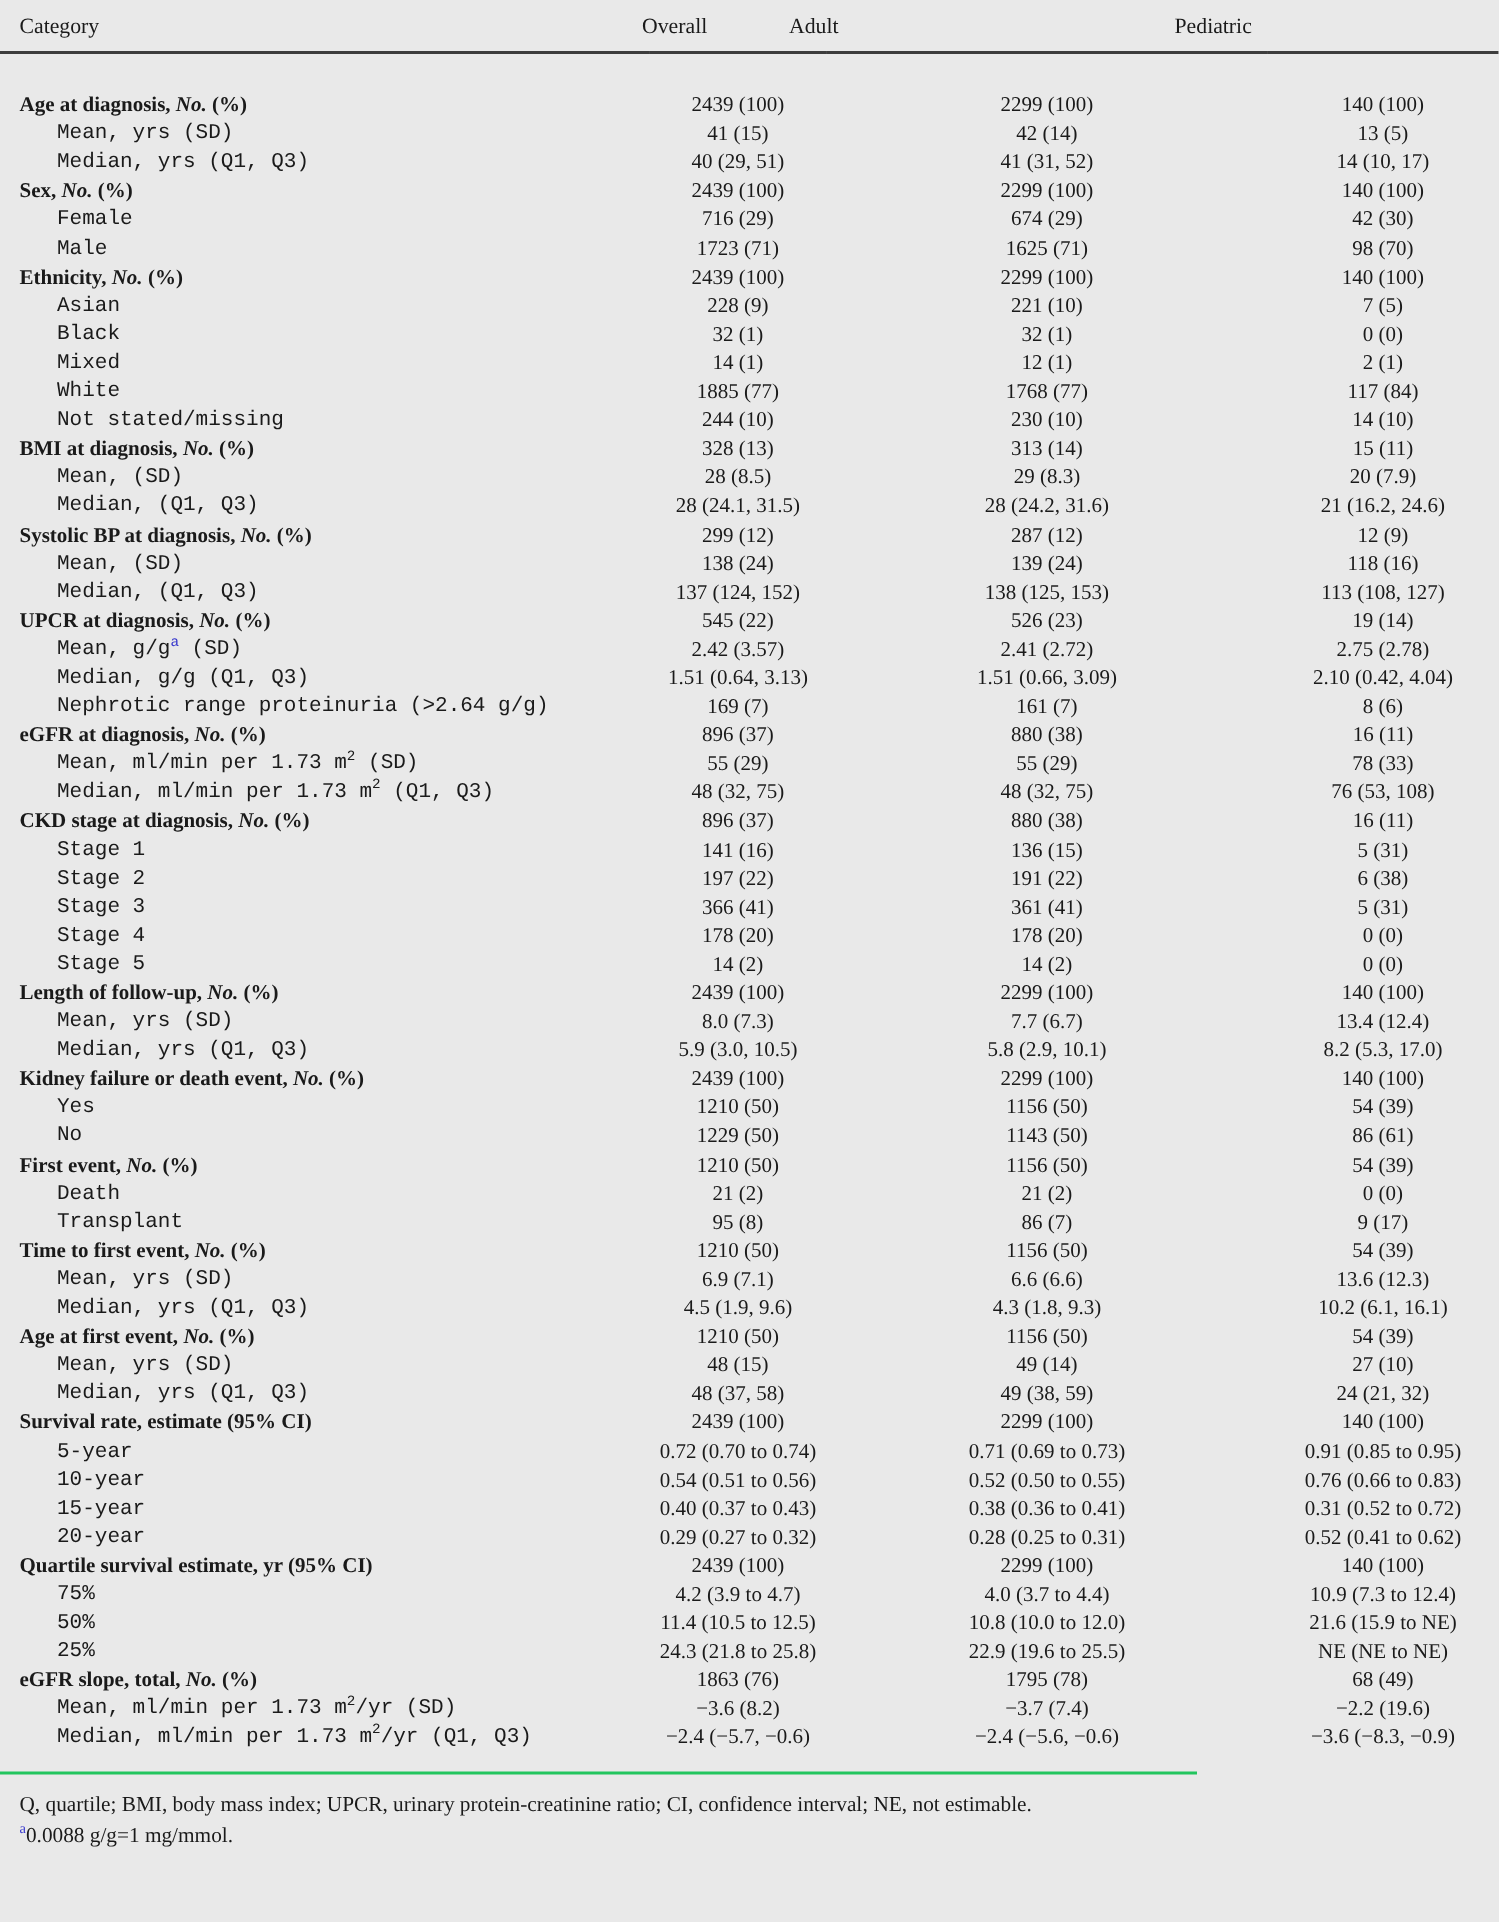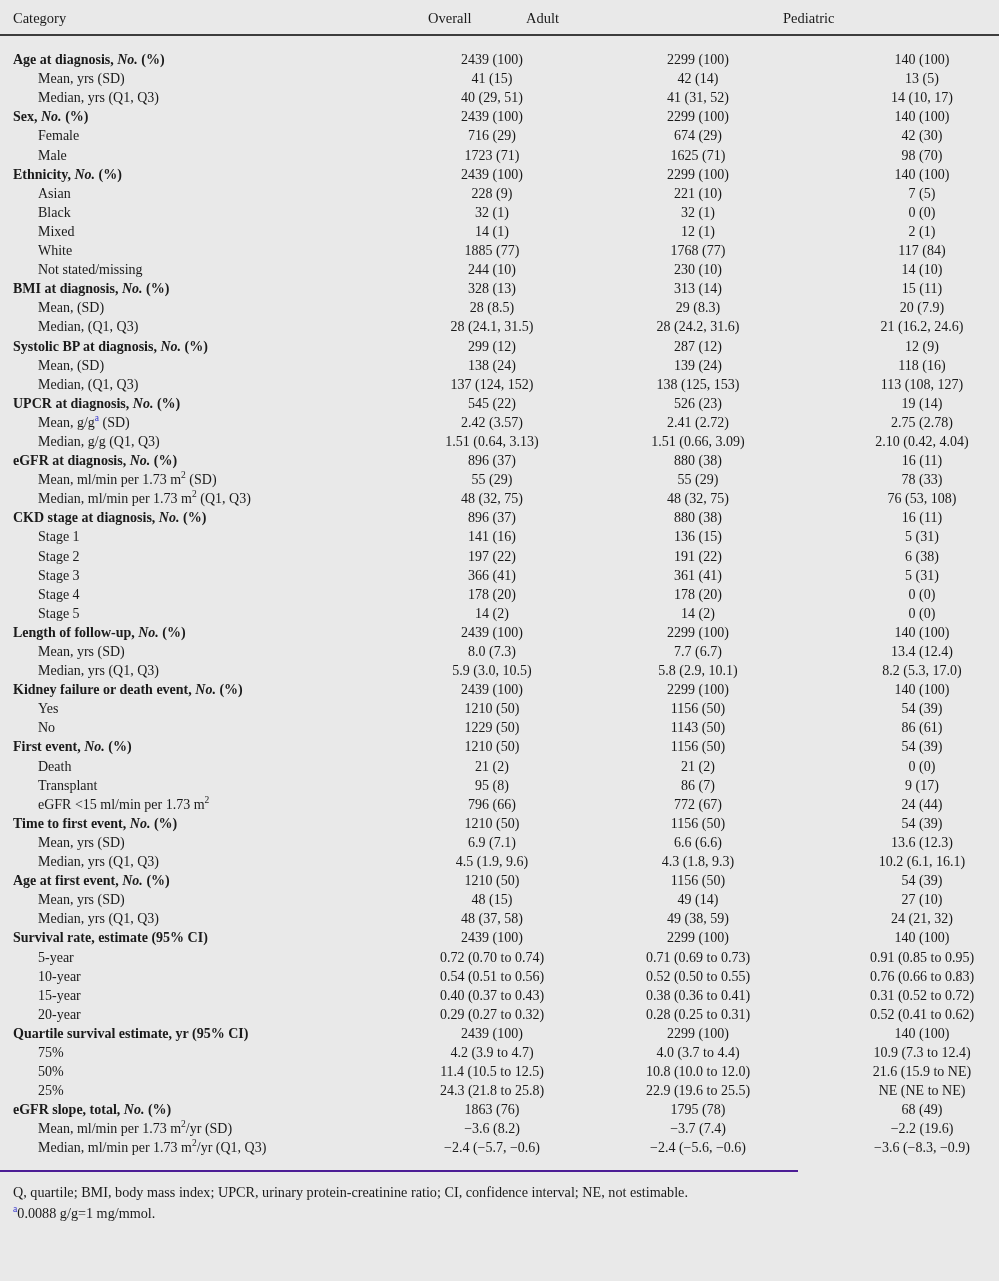--- a/index.html
+++ b/index.html
@@ -29,39 +29,39 @@
     padding: 9px 0 6px 0;
     border-bottom: 2px solid #3d3d3d;
     text-align: left;
     white-space: nowrap;
   }
   thead th.cat { text-align: left; padding-left: 13px; }
   thead th .hshift { position: relative; display: inline-block; }
   thead th.th-overall .hshift { left: -5px; }
   thead th.th-adult .hshift { left: -25px; }
   thead th.th-ped .hshift { left: -62px; }
-  tbody tr:first-child td { padding-top: 14px; }
+  tbody tr:first-child td { padding-top: 25px; }
   td {
     padding: 0;
     vertical-align: top;
     white-space: nowrap;
   }
   td.cat { text-align: left; padding-left: 13px; overflow: visible; }
-  td.cat.ind { padding-left: 38px; }
+  td.cat.ind { padding-left: 38px; font-family: Liberation Mono, monospace; }
   td.cat.b { font-weight: bold; }
   td.num { text-align: center; overflow: visible; }
   sup {
     font-size: 0.68em;
     line-height: 0;
     vertical-align: super;
   }
   sup.fn { color: #3333cc; }
   .footnotes {
     margin-top: 12px;
-    border-top: 2px solid #4c1d95;
+    border-top: 2px solid #22c55e;
     padding: 10px 14px 0 13px;
     font-size: 14.2px;
     line-height: 21px;
   }
 </style>
 </head>
 <body>
 
 <div class="sheet">
   <table>
@@ -200,20 +200,26 @@
           <td class="num">2.41 (2.72)</td>
           <td class="num">2.75 (2.78)</td>
         </tr>
         <tr>
           <td class="cat ind">Median, g/g (Q1, Q3)</td>
           <td class="num">1.51 (0.64, 3.13)</td>
           <td class="num">1.51 (0.66, 3.09)</td>
           <td class="num">2.10 (0.42, 4.04)</td>
         </tr>
         <tr>
+          <td class="cat ind">Nephrotic range proteinuria (&gt;2.64 g/g)</td>
+          <td class="num">169 (7)</td>
+          <td class="num">161 (7)</td>
+          <td class="num">8 (6)</td>
+        </tr>
+        <tr>
           <td class="cat b">eGFR at diagnosis, <i>No.</i> (%)</td>
           <td class="num">896 (37)</td>
           <td class="num">880 (38)</td>
           <td class="num">16 (11)</td>
         </tr>
         <tr>
           <td class="cat ind">Mean, ml/min per 1.73 m<sup>2</sup> (SD)</td>
           <td class="num">55 (29)</td>
           <td class="num">55 (29)</td>
           <td class="num">78 (33)</td>
@@ -306,26 +312,20 @@
           <td class="cat ind">Death</td>
           <td class="num">21 (2)</td>
           <td class="num">21 (2)</td>
           <td class="num">0 (0)</td>
         </tr>
         <tr>
           <td class="cat ind">Transplant</td>
           <td class="num">95 (8)</td>
           <td class="num">86 (7)</td>
           <td class="num">9 (17)</td>
-        </tr>
-        <tr>
-          <td class="cat ind">eGFR &lt;15 ml/min per 1.73 m<sup>2</sup></td>
-          <td class="num">796 (66)</td>
-          <td class="num">772 (67)</td>
-          <td class="num">24 (44)</td>
         </tr>
         <tr>
           <td class="cat b">Time to first event, <i>No.</i> (%)</td>
           <td class="num">1210 (50)</td>
           <td class="num">1156 (50)</td>
           <td class="num">54 (39)</td>
         </tr>
         <tr>
           <td class="cat ind">Mean, yrs (SD)</td>
           <td class="num">6.9 (7.1)</td>

